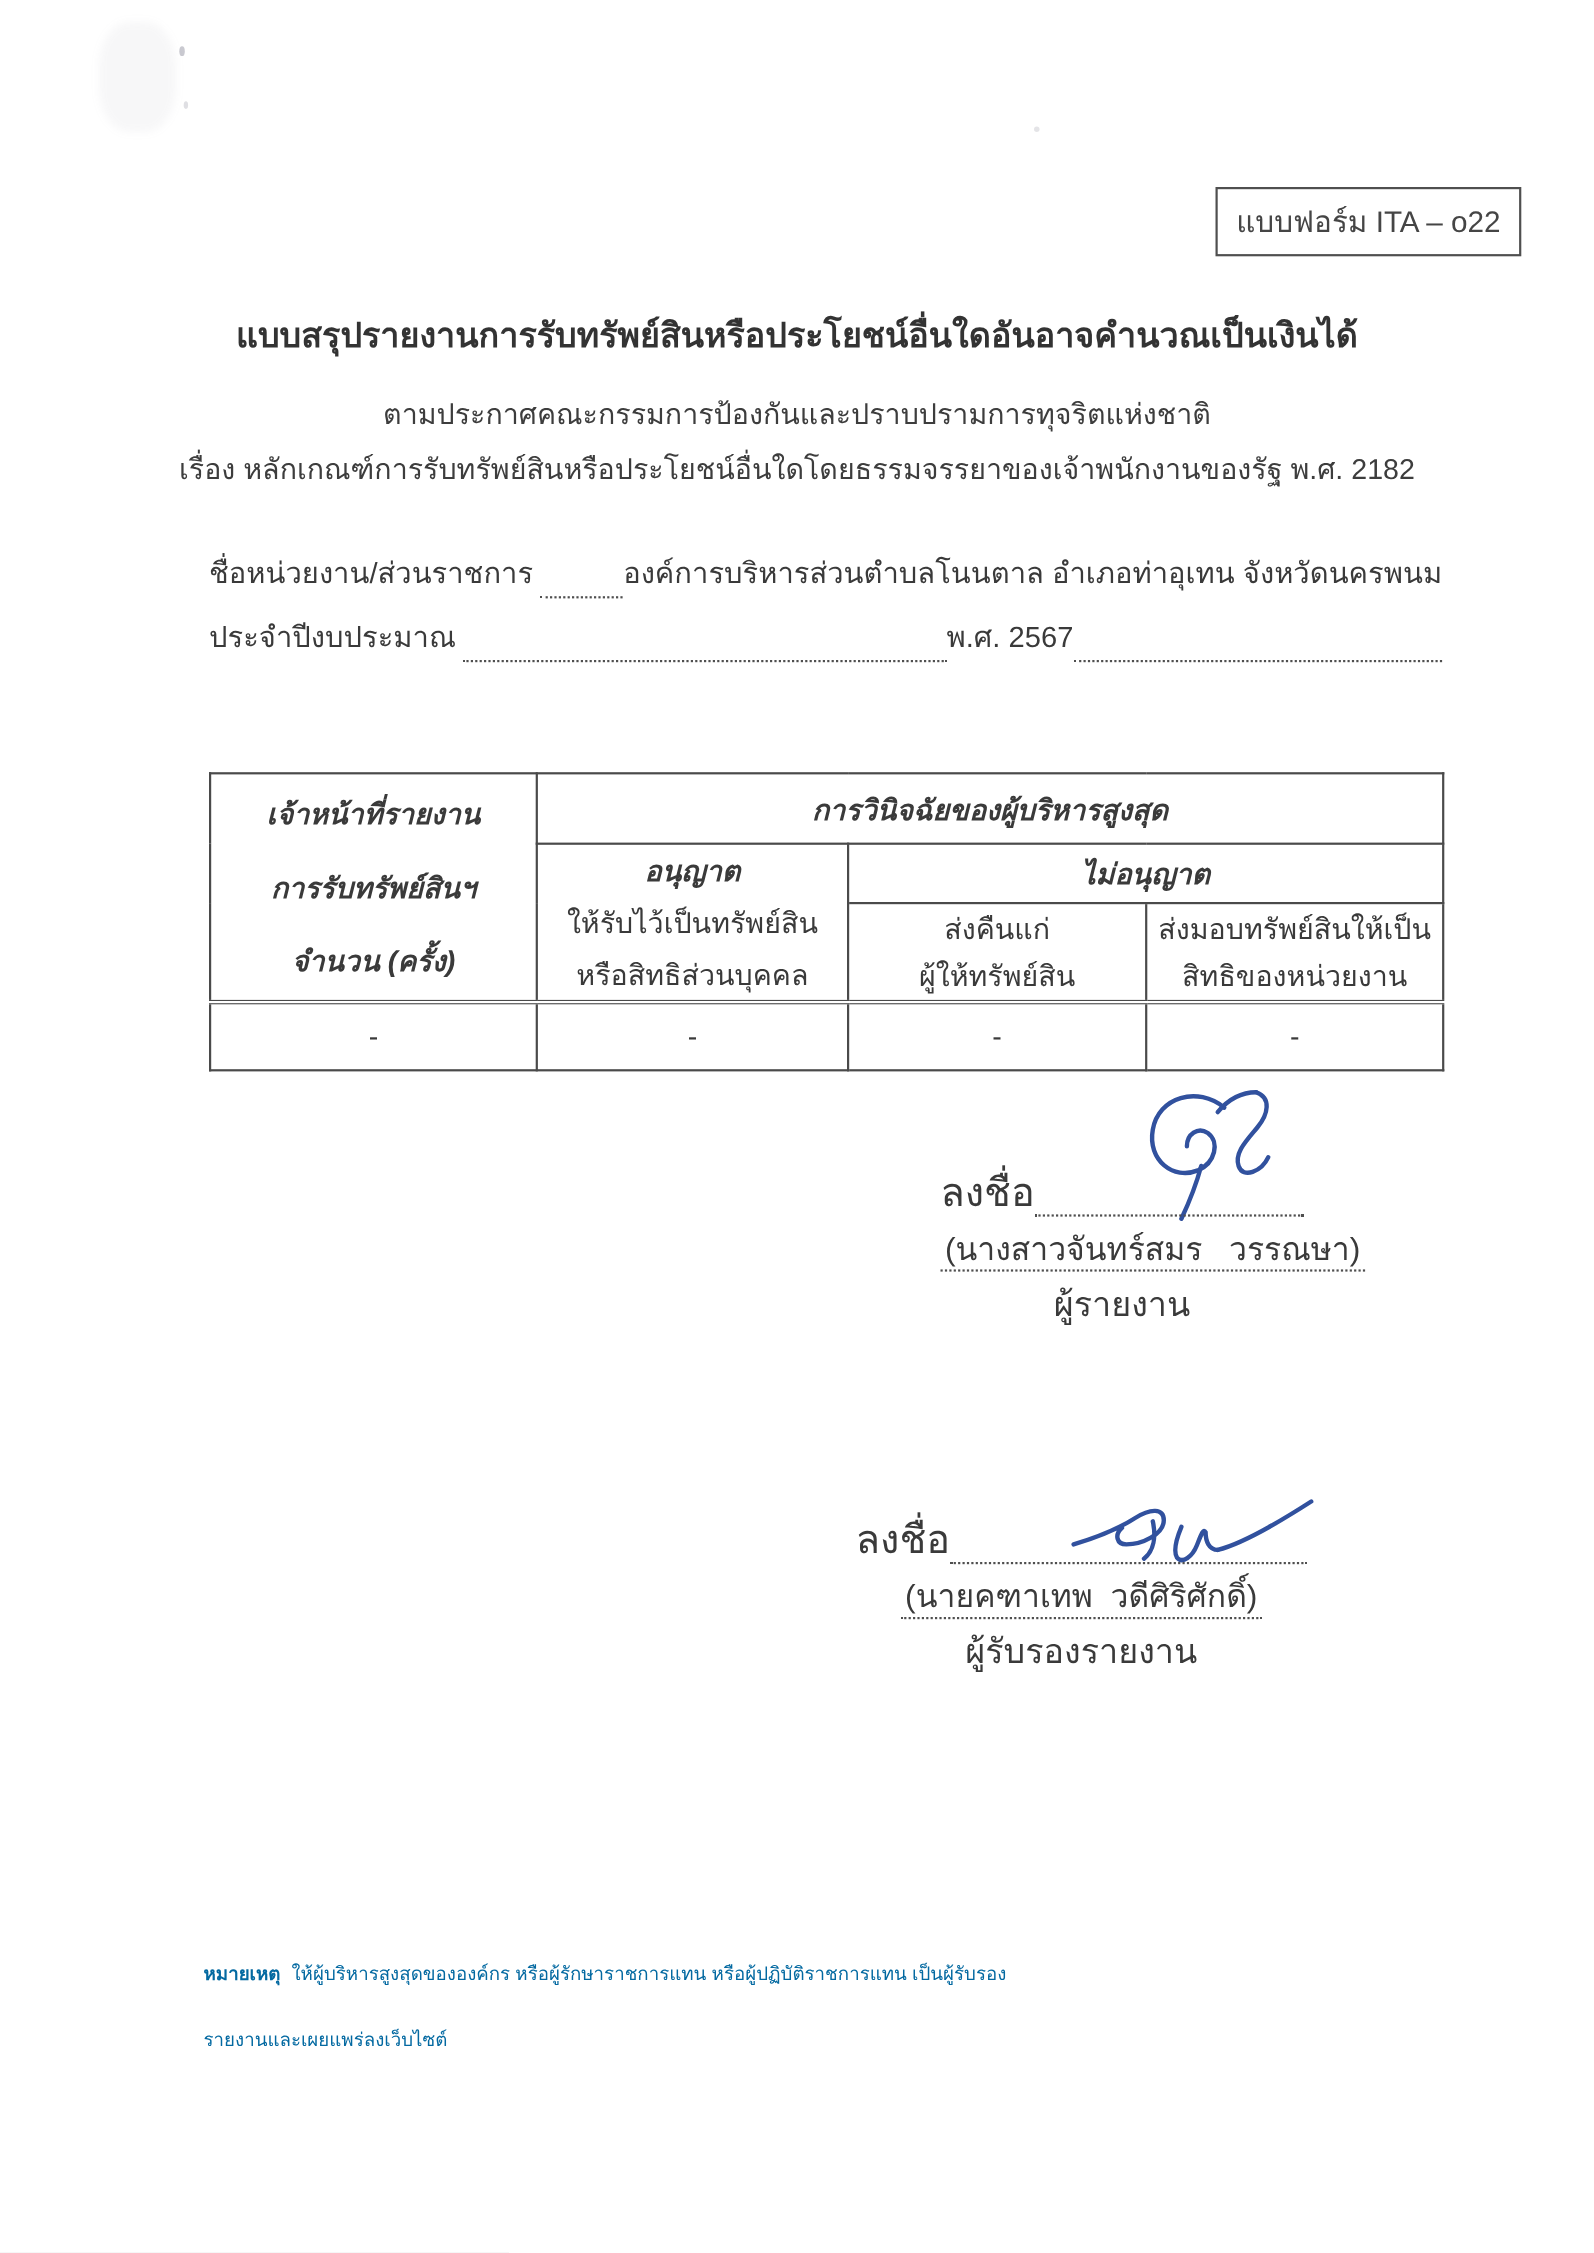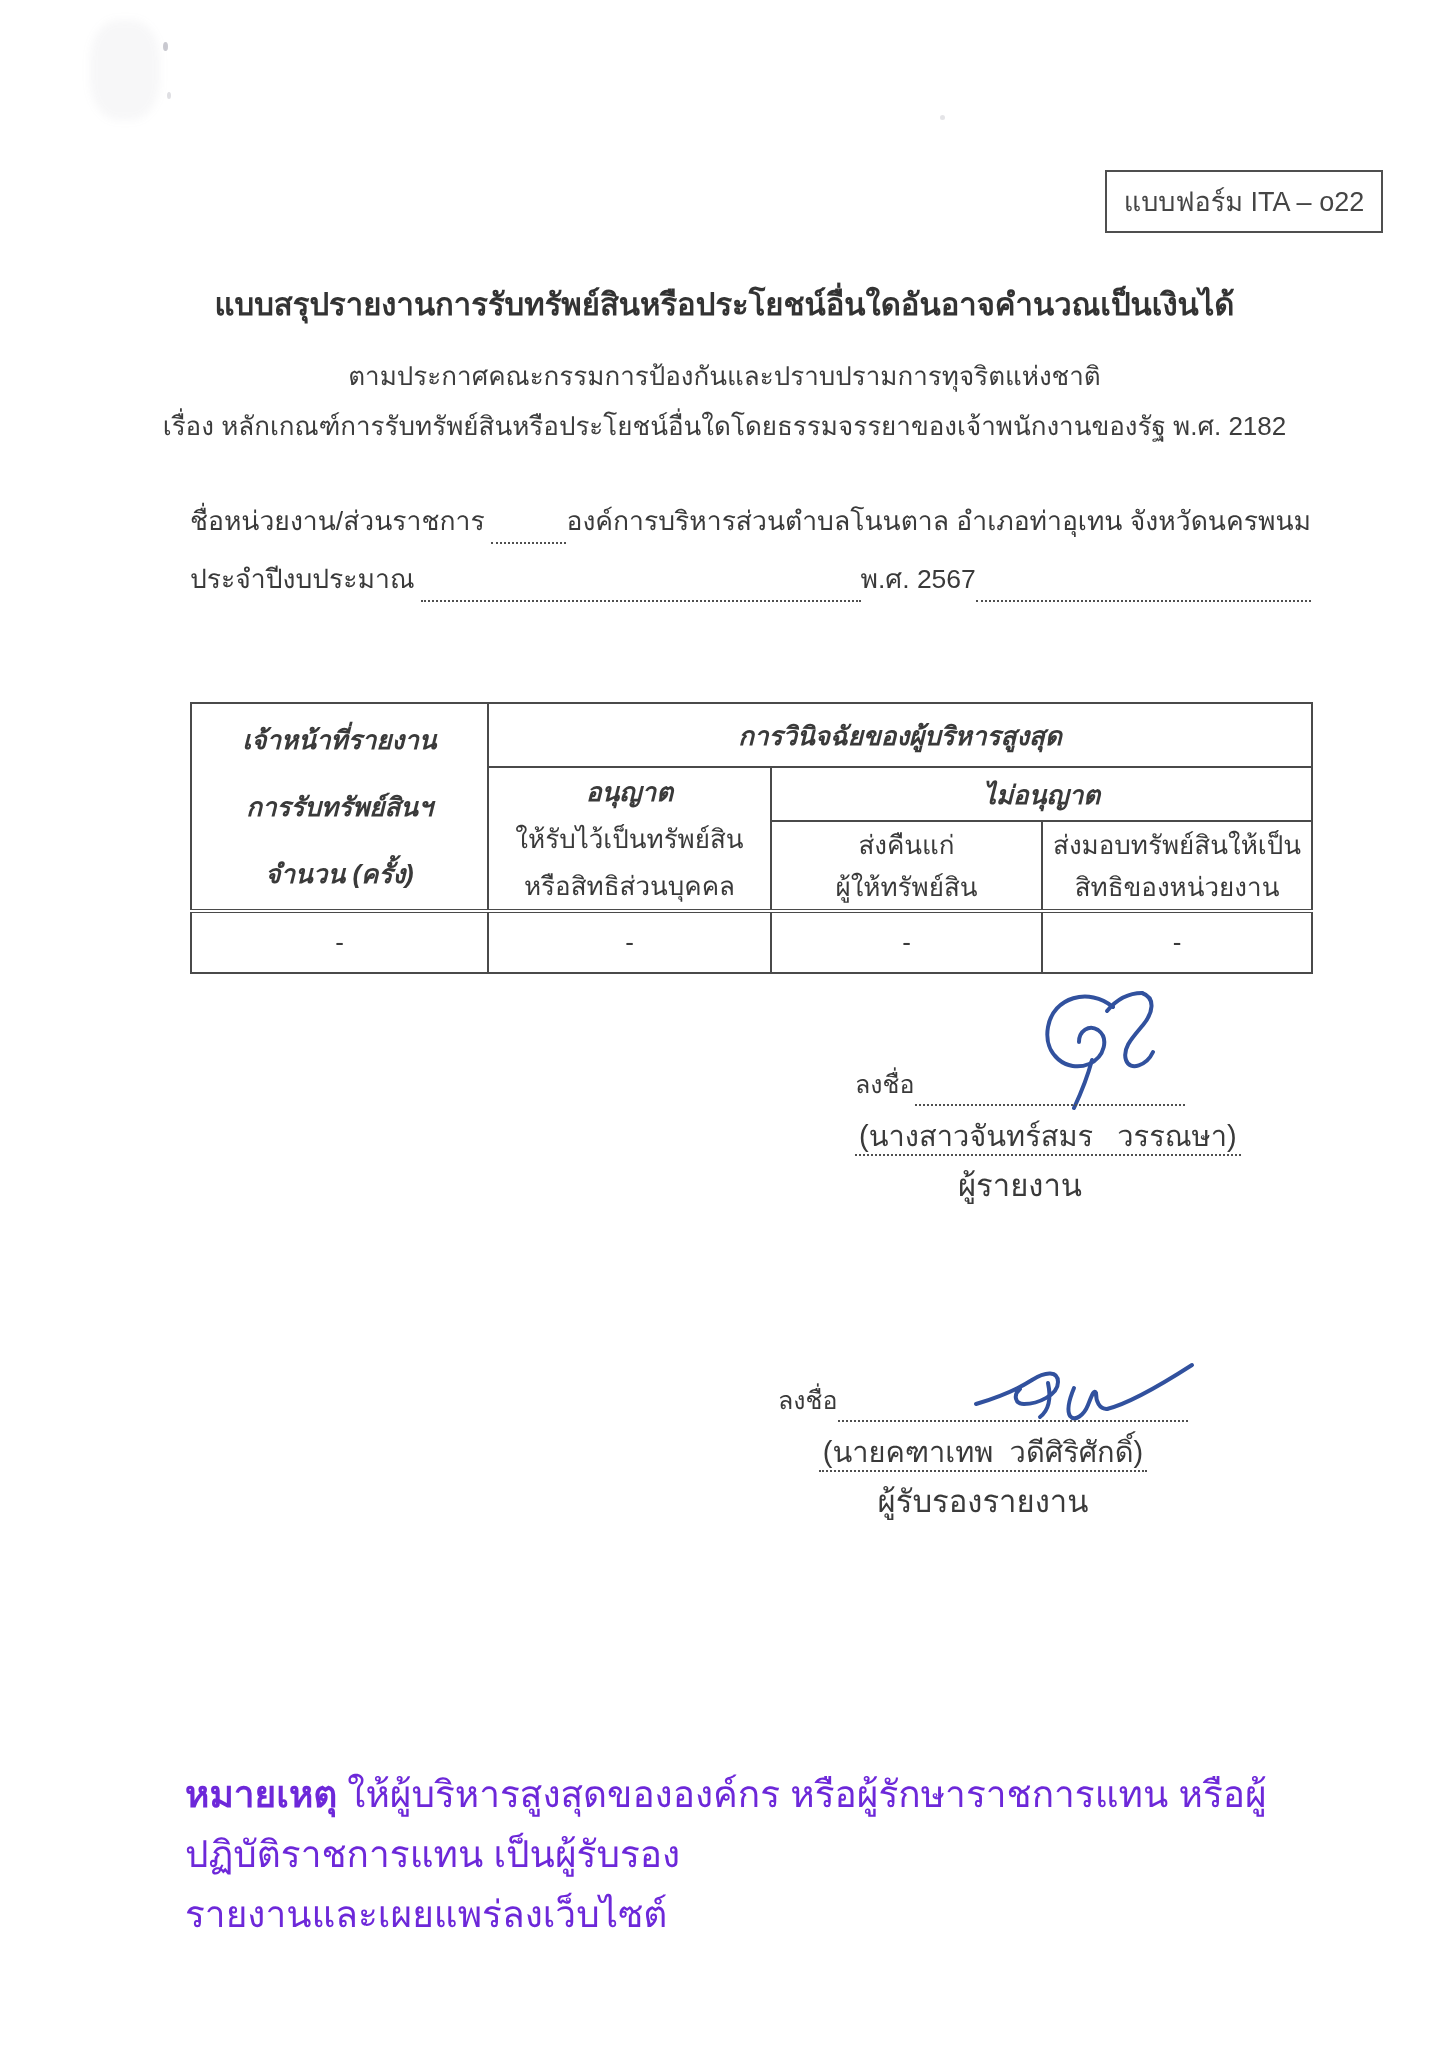--- a/index.html
+++ b/index.html
@@ -54,30 +54,30 @@
   td.officer-cell  { height: 208px; }
   td.officer-cell .cell-stack { height: 200px; }
   tr.r1 td { height: 64px; }
   tr.r2 td { height: 54px; }
   tr.r3 td { height: 90px; }
   td.allow-cell .cell-stack { height: 140px; }
   td.two-line .cell-stack { height: 84px; }
   tr.data-row td { height: 62px; border-top: 4px double #4a4a4a; font-size: 26px; }
 
   .sig-block { position: absolute; }
-  .sig-row { display: flex; align-items: flex-end; font-size: 25px; line-height: 44px; }
+  .sig-row { display: flex; align-items: flex-end; font-size: 36px; line-height: 44px; }
   .sig-dots { flex: 1 1 auto; border-bottom: 2px dotted #4f4f4f; height: 38px; }
   .sig-name { margin-top: 8px; text-align: center; font-size: 29px; line-height: 44px; }
   .sig-name span { border-bottom: 2px dotted #4f4f4f; padding: 0 4px 2px 4px; white-space: pre; }
   .sig-role { margin-top: 6px; text-align: center; font-size: 31px; line-height: 44px; }
   .sig-svg { position: absolute; pointer-events: none; }
 
   .footnote {
     position: absolute; left: 185px; top: 1765px; width: 1135px;
-    font-size: 37px; line-height: 60px; color: #6d28d9;
+    font-size: 17px; line-height: 60px; color: #0369a1;
   }
   .footnote b { padding-right: 10px; }
 </style>
 </head>
 <body>
 
 <div class="page">
 
   <div class="smudge" style="left:90px; top:20px; width:70px; height:100px;"></div>
   <div class="speck" style="left:163px; top:42px; width:5px; height:9px;"></div>

